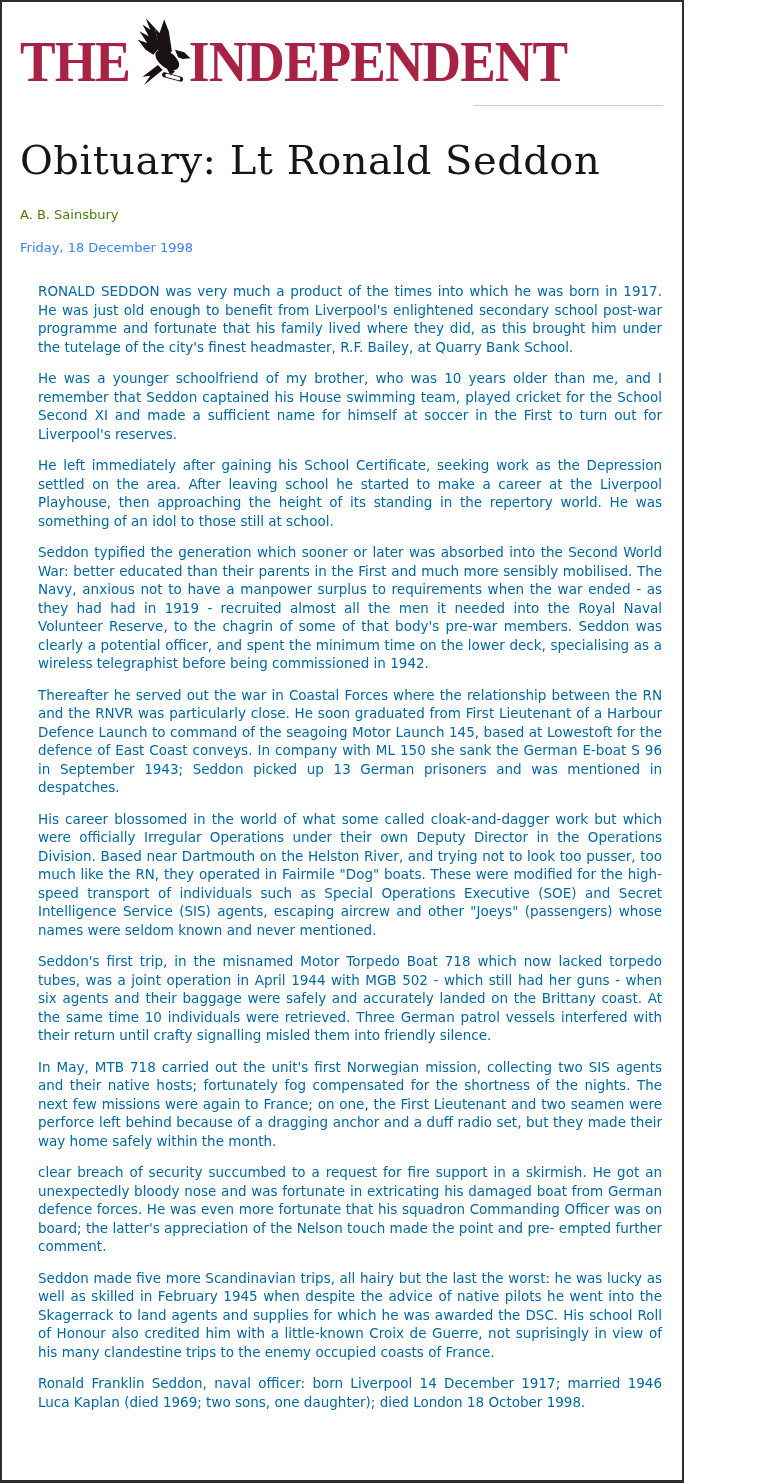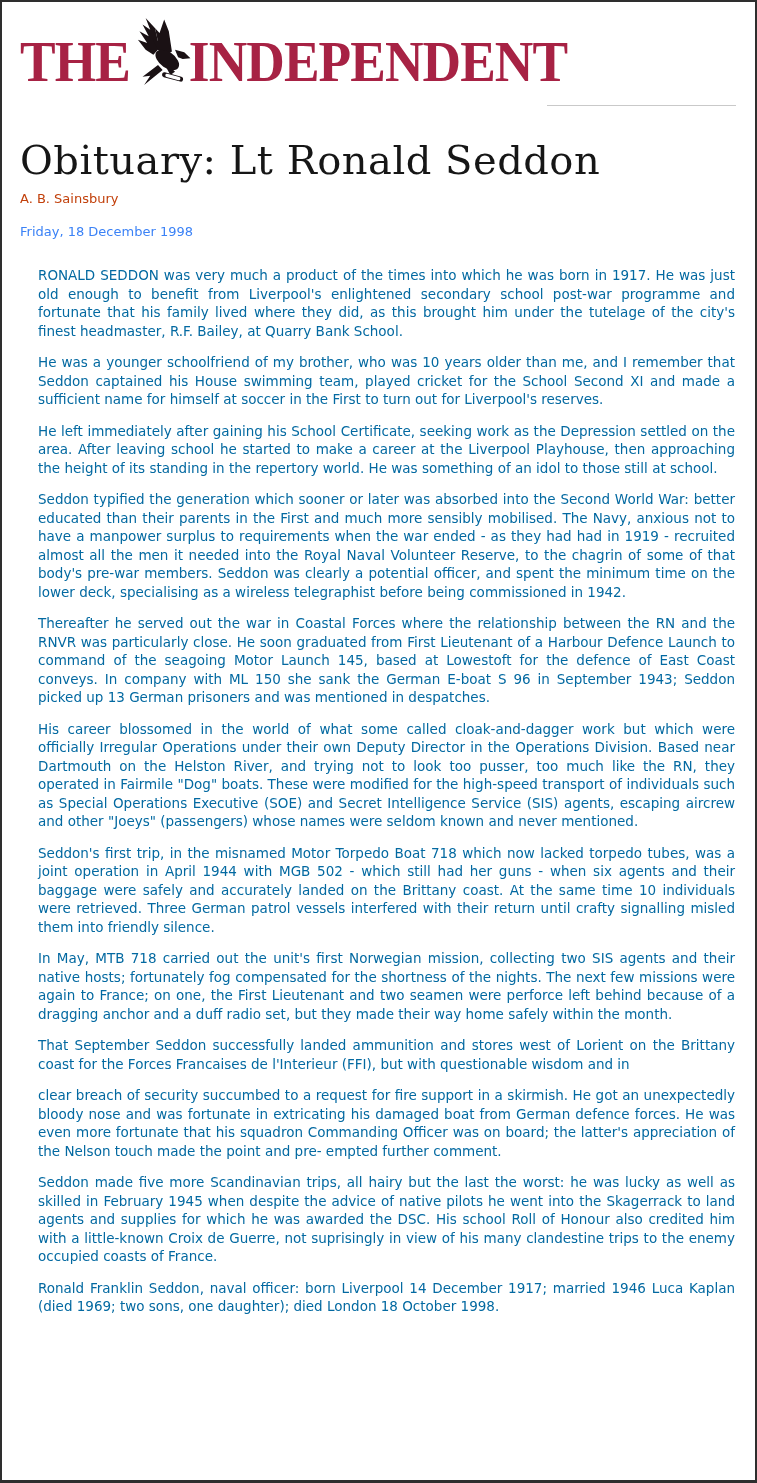--- a/index.html
+++ b/index.html
@@ -1,18 +1,18 @@
 <!DOCTYPE html>
 <html><head>
 <meta charset="utf-8">
 <style>
   * { margin:0; padding:0; box-sizing:border-box; }
   html,body { background:#fff; }
   .page {
-    width:757px; height:1483px;
+    width:684px; height:1483px;
     background:#fff;
     border:2px solid #2e2e2e;
     border-bottom-width:3px;
     position:relative;
     overflow:hidden;
     font-family:"DejaVu Sans", sans-serif;
   }
   
   .masthead {
     margin:16px 0 0 18px;
@@ -50,25 +50,25 @@
     margin-top:46px;
     padding:0 20px 0 18px;
     font-family:"DejaVu Serif", serif;
     font-weight:normal;
     font-size:40px;
     line-height:40px;
     color:#161616;
     letter-spacing:0.5px;
   }
   .byline {
-    margin-top:10px;
+    margin-top:26px;
     padding:0 20px 0 18px;
     font-size:13px;
     line-height:17px;
-    color:#c2410c;
+    color:#4d7c0f;
   }
   .article-date {
     margin-top:16px;
     padding:0 20px 0 18px;
     font-size:13px;
     line-height:17px;
     color:#3b82f6;
   }
   
   .article-body {
@@ -116,19 +116,18 @@
 
   <div class="article-body">
     <p>RONALD SEDDON was very much a product of the times into which he was born in 1917. He was just old enough to benefit from Liverpool's enlightened secondary school post-war programme and fortunate that his family lived where they did, as this brought him under the tutelage of the city's finest headmaster, R.F. Bailey, at Quarry Bank School.</p>
     <p>He was a younger schoolfriend of my brother, who was 10 years older than me, and I remember that Seddon captained his House swimming team, played cricket for the School Second XI and made a sufficient name for himself at soccer in the First to turn out for Liverpool's reserves.</p>
     <p>He left immediately after gaining his School Certificate, seeking work as the Depression settled on the area. After leaving school he started to make a career at the Liverpool Playhouse, then approaching the height of its standing in the repertory world. He was something of an idol to those still at school.</p>
     <p>Seddon typified the generation which sooner or later was absorbed into the Second World War: better educated than their parents in the First and much more sensibly mobilised. The Navy, anxious not to have a manpower surplus to requirements when the war ended - as they had had in 1919 - recruited almost all the men it needed into the Royal Naval Volunteer Reserve, to the chagrin of some of that body's pre-war members. Seddon was clearly a potential officer, and spent the minimum time on the lower deck, specialising as a wireless telegraphist before being commissioned in 1942.</p>
     <p>Thereafter he served out the war in Coastal Forces where the relationship between the RN and the RNVR was particularly close. He soon graduated from First Lieutenant of a Harbour Defence Launch to command of the seagoing Motor Launch 145, based at Lowestoft for the defence of East Coast conveys. In company with ML 150 she sank the German E-boat S 96 in September 1943; Seddon picked up 13 German prisoners and was mentioned in despatches.</p>
     <p>His career blossomed in the world of what some called cloak-and-dagger work but which were officially Irregular Operations under their own Deputy Director in the Operations Division. Based near Dartmouth on the Helston River, and trying not to look too pusser, too much like the RN, they operated in Fairmile "Dog" boats. These were modified for the high-speed transport of individuals such as Special Operations Executive (SOE) and Secret Intelligence Service (SIS) agents, escaping aircrew and other "Joeys" (passengers) whose names were seldom known and never mentioned.</p>
     <p>Seddon's first trip, in the misnamed Motor Torpedo Boat 718 which now lacked torpedo tubes, was a joint operation in April 1944 with MGB 502 - which still had her guns - when six agents and their baggage were safely and accurately landed on the Brittany coast. At the same time 10 individuals were retrieved. Three German patrol vessels interfered with their return until crafty signalling misled them into friendly silence.</p>
     <p>In May, MTB 718 carried out the unit's first Norwegian mission, collecting two SIS agents and their native hosts; fortunately fog compensated for the shortness of the nights. The next few missions were again to France; on one, the First Lieutenant and two seamen were perforce left behind because of a dragging anchor and a duff radio set, but they made their way home safely within the month.</p>
-    <p>That September Seddon successfully landed ammunition and stores west of Lorient on the Brittany coast for the Forces Francaises de l'Interieur (FFI), but with questionable wisdom and in</p>
     <p class="continuation">clear breach of security succumbed to a request for fire support in a skirmish. He got an unexpectedly bloody nose and was fortunate in extricating his damaged boat from German defence forces. He was even more fortunate that his squadron Commanding Officer was on board; the latter's appreciation of the Nelson touch made the point and pre- empted further comment.</p>
     <p>Seddon made five more Scandinavian trips, all hairy but the last the worst: he was lucky as well as skilled in February 1945 when despite the advice of native pilots he went into the Skagerrack to land agents and supplies for which he was awarded the DSC. His school Roll of Honour also credited him with a little-known Croix de Guerre, not suprisingly in view of his many clandestine trips to the enemy occupied coasts of France.</p>
     <p>Ronald Franklin Seddon, naval officer: born Liverpool 14 December 1917; married 1946 Luca Kaplan (died 1969; two sons, one daughter); died London 18 October 1998.</p>
   </div>
 
 </div>
 
 </body></html>

